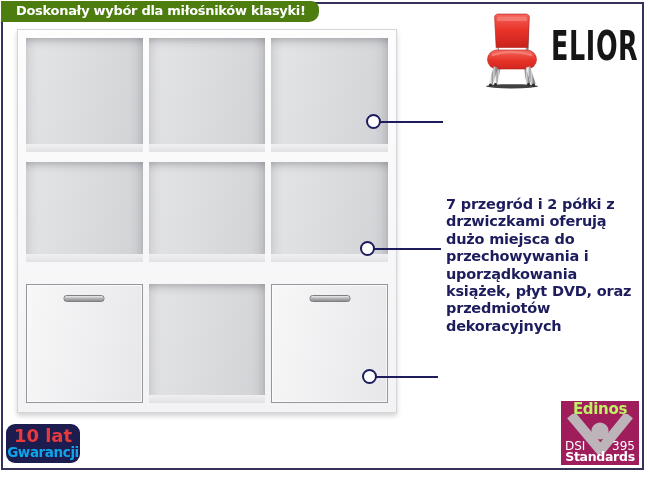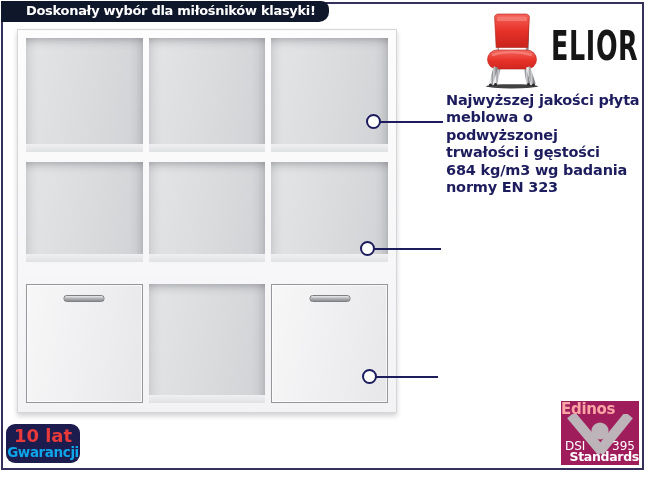--- a/index.html
+++ b/index.html
@@ -7,22 +7,22 @@
        font-family:"DejaVu Sans","Liberation Sans",sans-serif;}
   .stage{position:absolute;inset:0;background:#ffffff;}
 
   
   .page-border{position:absolute;left:1px;top:2px;right:6px;bottom:7px;
 age    border:2px solid #34325a;pointer-events:none;}
   .page-border{border:2px solid #34325a;}
 
   
   .banner{position:absolute;left:1px;top:1px;z-index:5;
-    background:#0f172a;color:#ffffff;font-size:13px;font-weight:bold;
-    letter-spacing:-0.3px;padding:3px 13px 4px 25px;line-height:14px;
+    background:#4d7c0f;color:#ffffff;font-size:13px;font-weight:bold;
+    letter-spacing:-0.3px;padding:3px 13px 4px 15px;line-height:14px;
     border-radius:0 8px 10px 0;white-space:nowrap;}
 
   
   .shelf{position:absolute;left:17px;top:29px;width:380px;height:384px;
     background:linear-gradient(180deg,#fdfdfe,#f3f3f5);
     border:1px solid #d6d6d9;box-sizing:border-box;
     box-shadow:0 3px 5px rgba(0,0,0,0.18);
     display:grid;padding:8px;column-gap:6px;
     grid-template-columns:1fr 1fr 1fr;
     grid-template-rows:114px 10px 100px 22px 119px;}
@@ -67,27 +67,27 @@
   
   .warranty{position:absolute;left:6px;top:424px;width:74px;height:39px;
     background:#1d1c4e;border-radius:9px;display:flex;flex-direction:column;
     align-items:center;justify-content:center;z-index:5;}
   .w1{color:#e8393b;font-size:18px;font-weight:bold;line-height:18px;}
   .w2{color:#0ea5e9;font-size:13.5px;font-weight:bold;line-height:15px;letter-spacing:-0.4px;}
 
   
   .edinos{position:absolute;left:561px;top:401px;width:78px;height:64px;
     background:#a01d5c;z-index:5;overflow:hidden;}
-  .ed-title{position:absolute;left:0;right:0;top:0;
-    color:#fca5a5;font-size:15px;font-weight:bold;line-height:16px;letter-spacing:-0.3px;}
+  .ed-title{position:absolute;left:0;right:0;top:0;text-align:center;
+    color:#bef264;font-size:15px;font-weight:bold;line-height:16px;letter-spacing:-0.3px;}
   .ed-mark{position:absolute;left:0;top:13px;width:78px;height:44px;}
   .ed-side{position:absolute;top:39px;color:#ffffff;font-size:12px;
     font-weight:normal;line-height:13px;}
   .ed-dsi{left:4px;} .ed-804{right:4px;}
-  .ed-std{position:absolute;left:0;right:0;bottom:2px;text-align:right;
+  .ed-std{position:absolute;left:0;right:0;bottom:2px;text-align:center;
     color:#ffffff;font-size:12.5px;font-weight:bold;line-height:13px;letter-spacing:-0.3px;}
 </style>
 </head>
 <body>
 
 <div class="stage">
 
   <div class="page-border"></div>
 
   <div class="banner">Doskonały wybór dla miłośników klasyki!</div>
@@ -108,25 +108,28 @@
     </div>
   </div>
 
   <div class="cline cline1"></div>
   <div class="cline cline2"></div>
   <div class="cline cline3"></div>
   <div class="dot dot1"></div>
   <div class="dot dot2"></div>
   <div class="dot dot3"></div>
 
-  <div class="feature f1">Najwyższej jakości płyta
-meblowa o podwyższonej
-trwałości i gęstości
-684 kg/m3 wg badania
-normy EN 323</div>
+  <div class="feature f2">7 przegród i 2 półki z
+drzwiczkami oferują
+dużo miejsca do
+przechowywania i
+uporządkowania
+książek, płyt DVD,  oraz
+przedmiotów
+dekoracyjnych</div>
 
   <svg class="chair" viewBox="0 0 56 78">
     <defs>
       <linearGradient id="chrome" x1="0" y1="0" x2="1" y2="0">
         <stop offset="0" stop-color="#ececee"></stop>
           <stop offset="0.35" stop-color="#97989b"></stop>
         <stop offset="0.6" stop-color="#d4d5d7"></stop>
           <stop offset="1" stop-color="#87888b"></stop>
       </linearGradient>
       <linearGradient id="redback" x1="0" y1="0" x2="0" y2="1">

